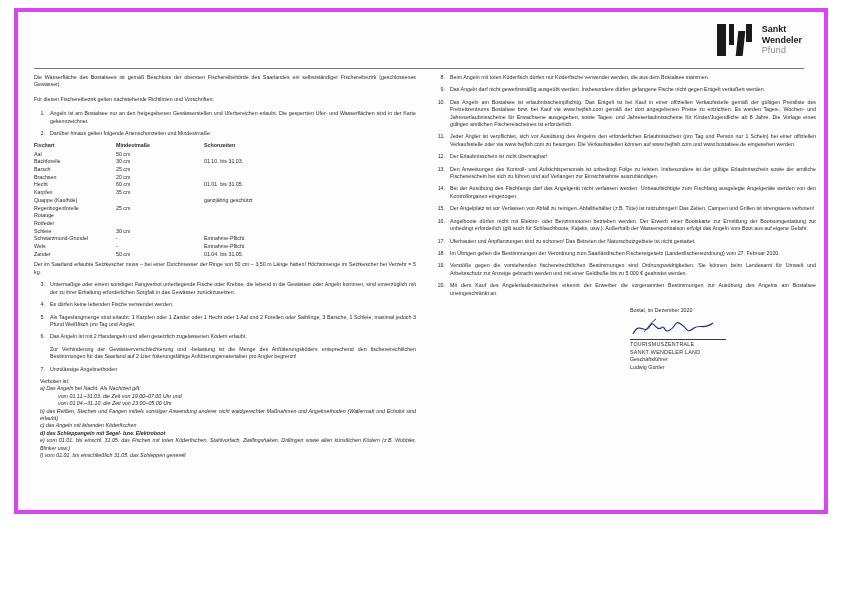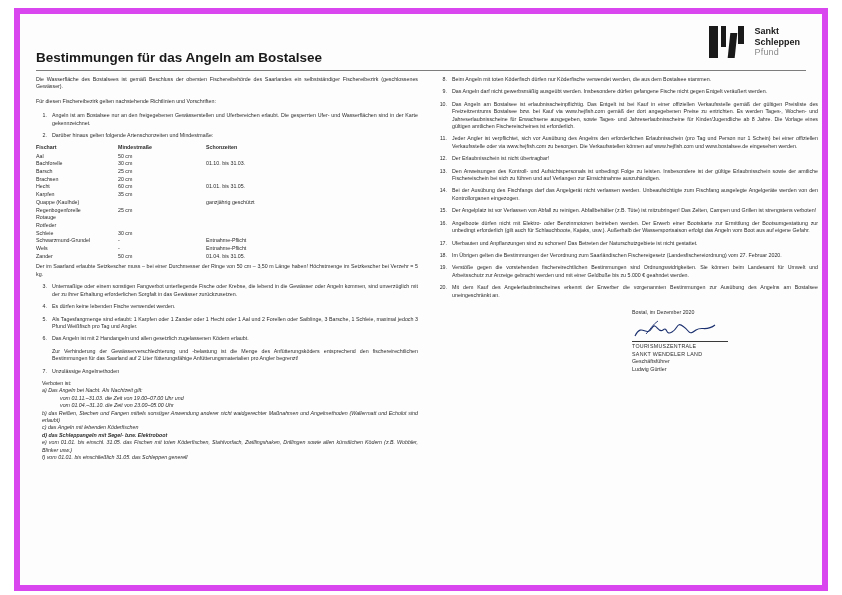--- a/index.html
+++ b/index.html
@@ -15,23 +15,23 @@
     overflow: hidden;
     font-family: "Liberation Sans", sans-serif;
     color: #111;
     box-sizing: border-box;
   }
   .sheet {
     position: absolute;
     left: 14px;
     top: 8px;
     width: 814px;
-    height: 583px;
+    height: 506px;
     background: #fdfdfd;
-    border: 6px solid #d946ef;
+    border: 4px solid #d946ef;
     box-sizing: border-box;
   }
   .logo {
     position: absolute;
     right: 22px;
     top: 10px;
     display: flex;
     align-items: flex-start;
     gap: 7px;
   }
@@ -169,26 +169,25 @@
 
     <div class="logo">
       <div class="logo-mark">
         <div class="blk b1"></div>
         <div class="blk b2"></div>
         <div class="blk b3"></div>
         <div class="blk b4"></div>
       </div>
       <div class="logo-text">
         <div class="l1">Sankt</div>
-        <div class="l2">Schleppen</div>
+        <div class="l2">Wendeler</div>
         <div class="l3">Pfund</div>
       </div>
     </div>
 
-    <div class="doc-title">Bestimmungen für das Angeln am Bostalsee</div>
     <div class="rule"></div>
 
     <div class="cols">
 
       <div class="col">
 
         <div class="para intro">Die Wasserfläche des Bostalsees ist gemäß Beschluss der obersten Fischereibehörde des Saarlandes ein selbstständiger Fischereibezirk (geschlossenes Gewässer).</div>
         <div class="para intro">Für diesen Fischereibezirk gelten nachstehende Richtlinien und Vorschriften:</div>
 
         <div class="item">

